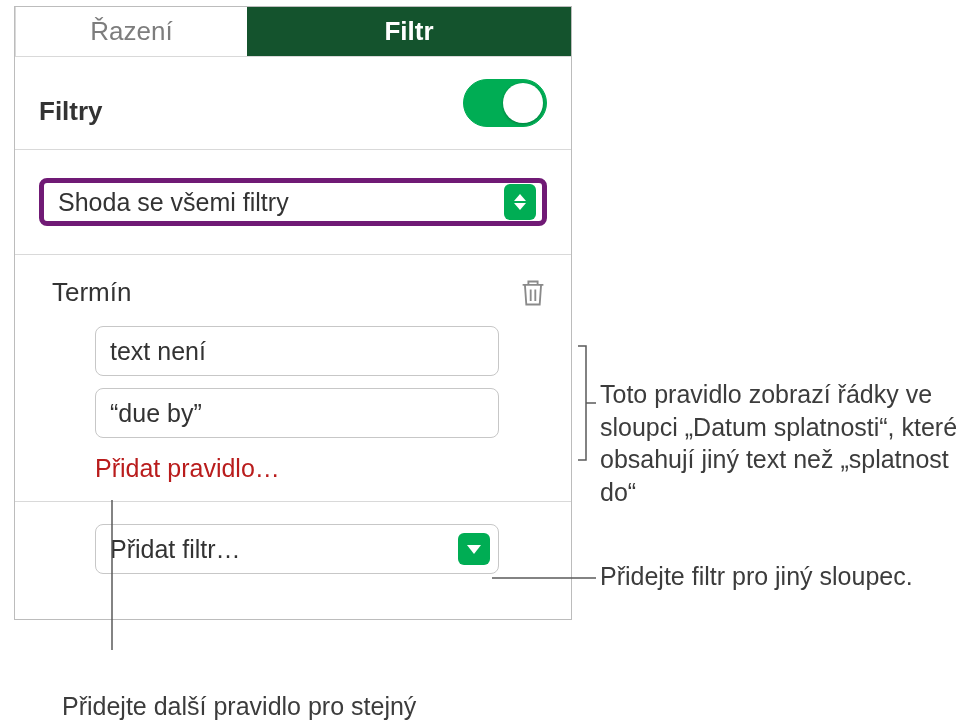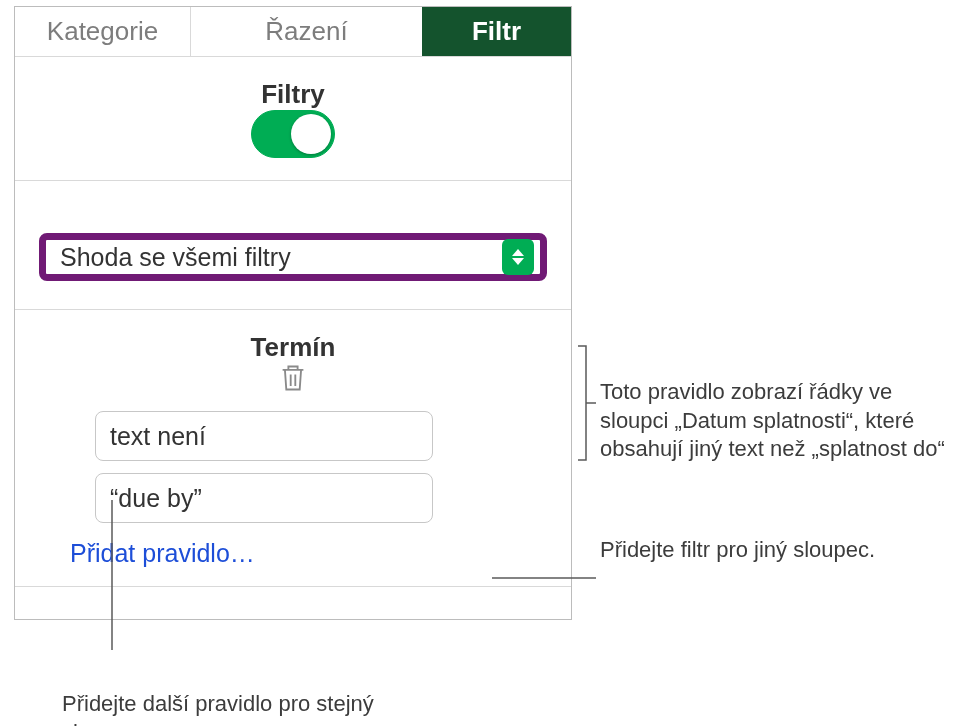--- a/index.html
+++ b/index.html
@@ -36,21 +36,21 @@
     cursor: default;
   }
   .tab.kategorie { width: 175px; }
   .tab.razeni   { width: 232px; border-left: 1px solid #d9d9d9; }
   .tab.filtr    { flex: 1; background: #14532d; color: #fff; font-weight: 600; }
   .section {
     padding: 26px 24px 18px 24px;
     border-bottom: 1px solid #d9d9d9;
   }
   .section.last { border-bottom: none; }
-  .row-flex { display: flex; align-items: center; justify-content: space-between; flex-direction: column; }
+  .row-flex { display: flex; align-items: flex-end; justify-content: space-between; }
   .label-filtry { font-size: 26px; font-weight: 700; color: #333; }
 
   
   .toggle {
     width: 84px;
     height: 48px;
     border-radius: 24px;
     background: #00ad54;
     position: relative;
     border: 1px solid #00ad54;
@@ -61,30 +61,29 @@
     width: 40px; height: 40px;
     border-radius: 50%;
     background: #fff;
     box-shadow: 0 1px 3px rgba(0,0,0,.3);
   }
 
   
   .select {
     width: 100%;
     height: 48px;
-    border: 7px solid #701a75;
+    border: 5px solid #701a75;
     border-radius: 8px;
     display: flex;
     align-items: center;
     justify-content: space-between;
     padding: 0 6px 0 14px;
     font-size: 25px;
     color: #333;
     background: #fff;
-    margin-top: 24px;
   }
   .select-arrows {
     width: 32px; height: 36px;
     border-radius: 6px;
     background: #00ad54;
     display: flex;
     flex-direction: column;
     align-items: center;
     justify-content: center;
     gap: 2px;
@@ -108,39 +107,39 @@
   .arr-down2 {
     width: 0; height: 0;
     border-left: 7px solid transparent;
     border-right: 7px solid transparent;
     border-top: 9px solid #fff;
   }
 
   
   .rule-field {
     margin-left: 56px;
-    width: 338px;
+    width: 404px;
     height: 50px;
     border: 1px solid #c7c7c7;
     border-radius: 8px;
     display: flex;
     align-items: center;
     padding: 0 14px;
     font-size: 25px;
     color: #333;
     margin-bottom: 12px;
     background: #fff;
   }
   .rule-link {
-    margin-left: 31px;
-    color: #1d4ed8;
+    margin-left: 56px;
+    color: #b91c1c;
     font-size: 25px;
     padding-top: 4px;
   }
-  .termin-label { font-size: 26px; font-weight: 700; color: #333; }
+  .termin-label { font-size: 26px; font-weight: 400; color: #333; margin-left: 13px; }
 
   .trash {
     width: 28px; height: 30px;
     stroke: #8a8a8a;
     fill: none;
     stroke-width: 1.6;
   }
 
   .add-filter-btn {
     margin-left: 56px;
@@ -153,39 +152,38 @@
     justify-content: space-between;
     padding: 0 8px 0 14px;
     font-size: 25px;
     color: #333;
     background: #fff;
   }
 
   
   .callout-text {
     position: absolute;
-    font-size: 22px;
+    font-size: 25px;
     color: #3c3c3c;
     line-height: 1.3;
   }
   svg.overlay {
     position: absolute;
     left: 0; top: 0;
     width: 968px; height: 726px;
     pointer-events: none;
   }
   .overlay line, .overlay path { stroke: #5a5a5a; stroke-width: 1.5; fill: none; }
 </style>
 </head>
 <body>
 
 <div class="panel">
 
   <div class="tabs">
-    <div class="tab kategorie">Kategorie</div>
     <div class="tab razeni">Řazení</div>
     <div class="tab filtr">Filtr</div>
   </div>
 
   <div class="section row-flex" style="padding-top:22px;padding-bottom:22px;">
     <span class="label-filtry">Filtry</span>
     <div class="toggle">
       <div class="toggle-knob"></div>
     </div>
   </div>
@@ -209,26 +207,34 @@
     </div>
     <div class="rule-field">
       <span>text není</span>
     </div>
     <div class="rule-field">
       <span>“due by”</span>
     </div>
     <div class="rule-link">Přidat pravidlo…</div>
   </div>
 
+  <div class="section last" style="padding-top:22px;padding-bottom:26px;">
+    <div class="add-filter-btn">
+      <span>Přidat filtr…</span>
+      <div class="select-down">
+        <div class="arr-down2"></div>
+      </div>
+    </div>
+  </div>
 
 </div>
 
 <div class="callout-text" style="left:600px; top:378px; width:360px;">Toto pravidlo zobrazí řádky ve sloupci „Datum splatnosti“, které obsahují jiný text než „splatnost do“</div>
 
-<div class="callout-text" style="left:600px; top:536px; width:340px;">Přidejte filtr pro jiný sloupec.</div>
+<div class="callout-text" style="left:600px; top:560px; width:340px;">Přidejte filtr pro jiný sloupec.</div>
 
 <div class="callout-text" style="left:62px; top:690px; width:380px;">Přidejte další pravidlo pro stejný sloupec.</div>
 
 <svg class="overlay">
 
   <path d="M 578 346 h8 v114 h-8"></path>
   <line x1="586" y1="403" x2="596" y2="403"></line>
 
   <line x1="492" y1="578" x2="596" y2="578"></line>
 

